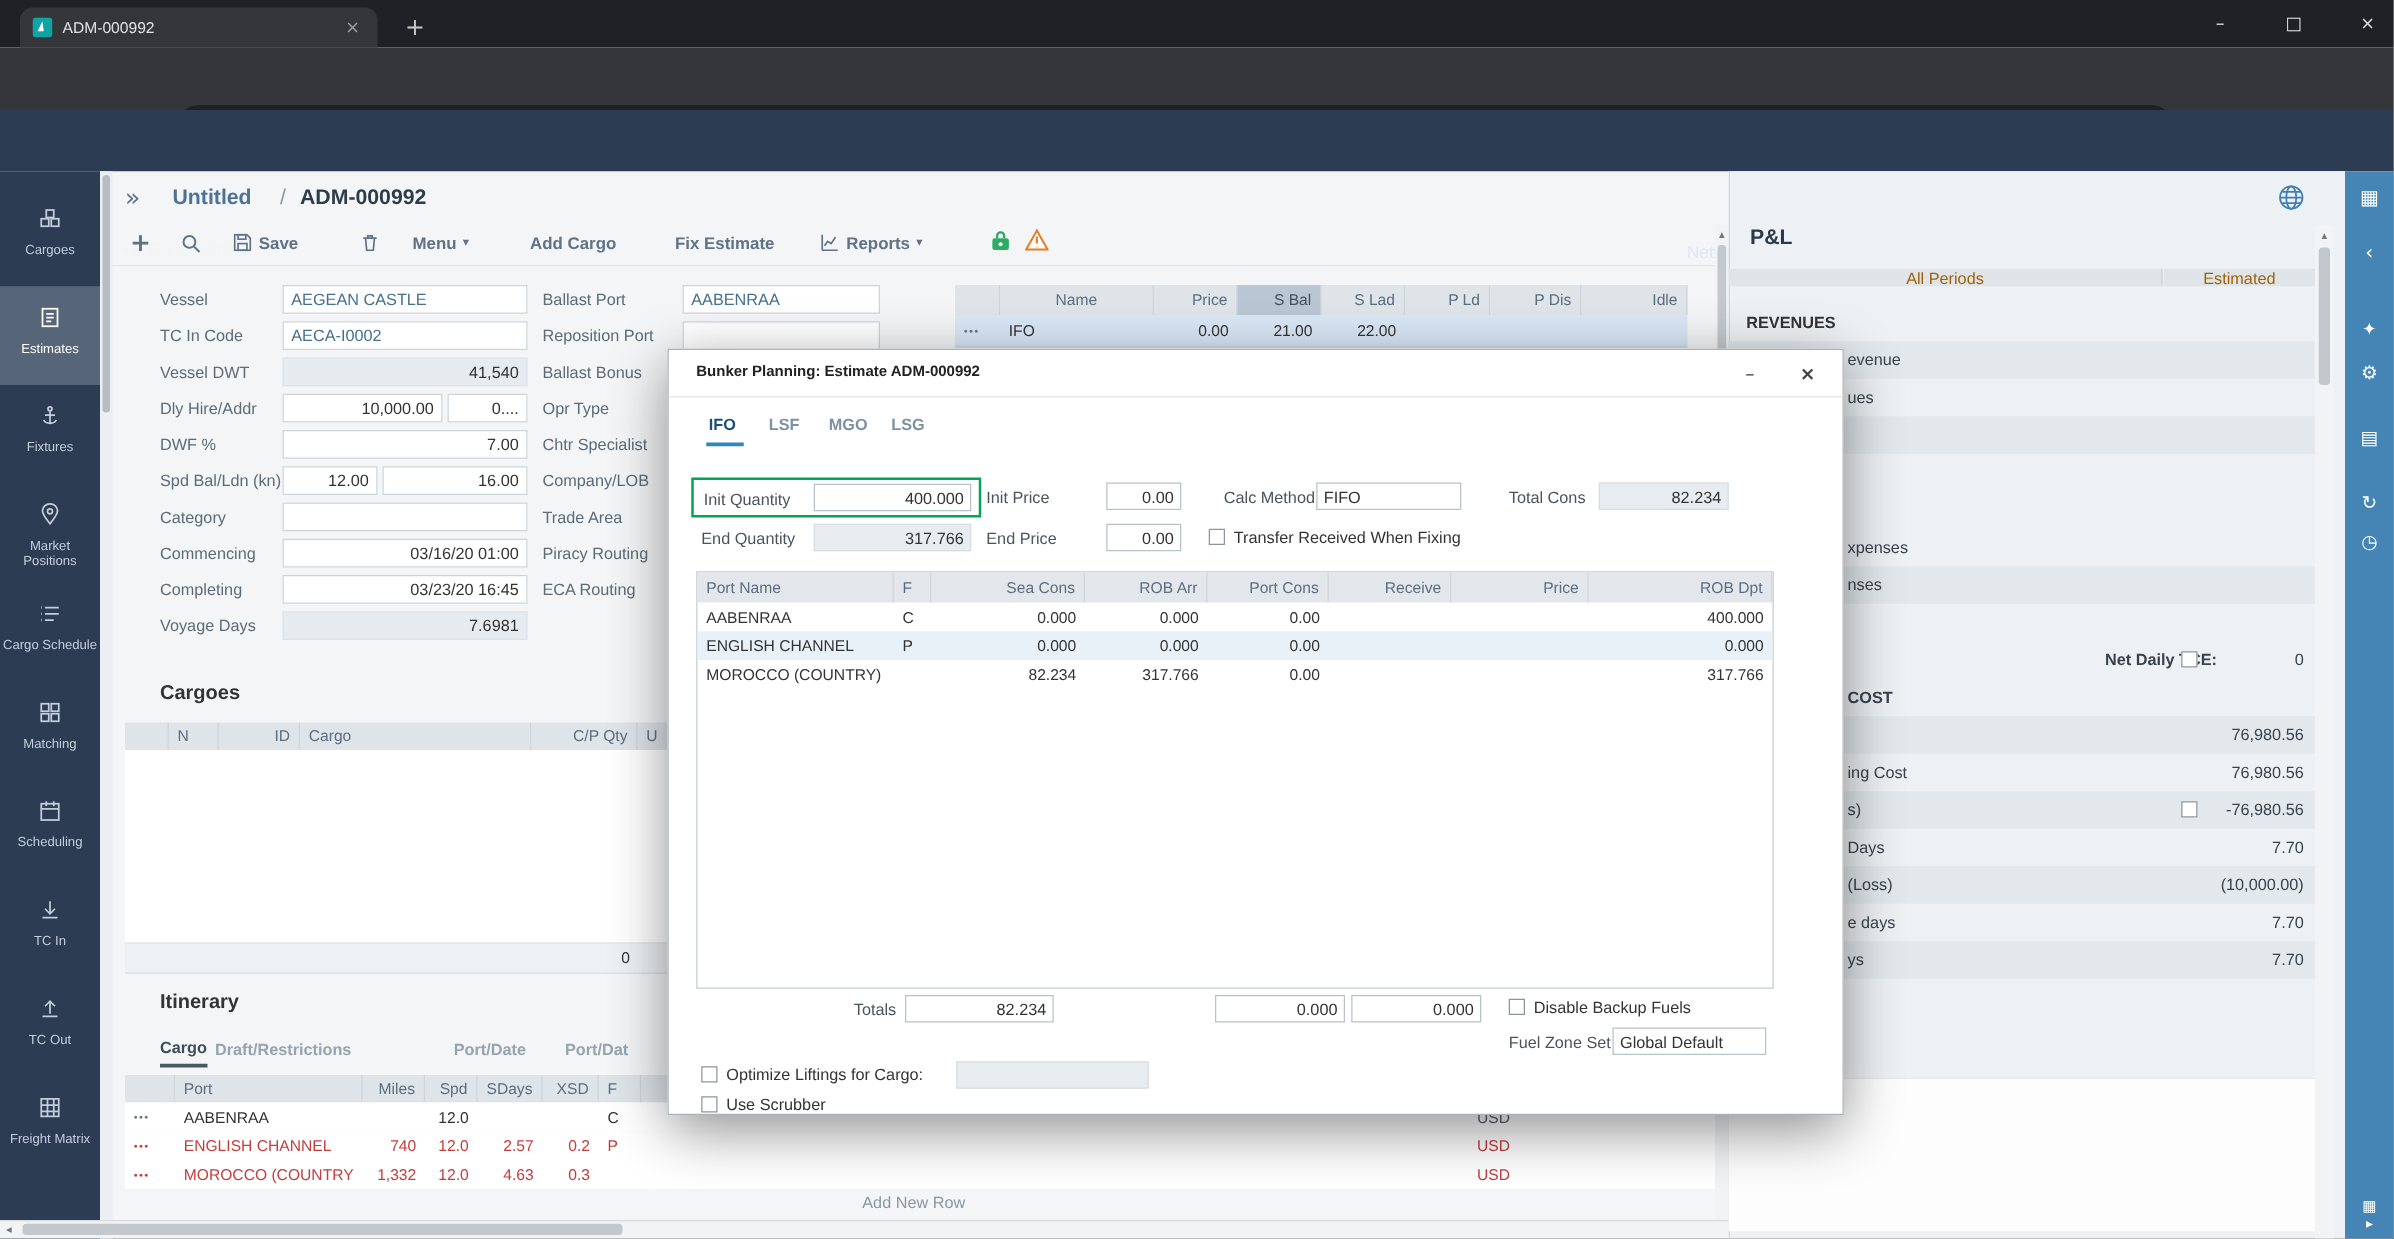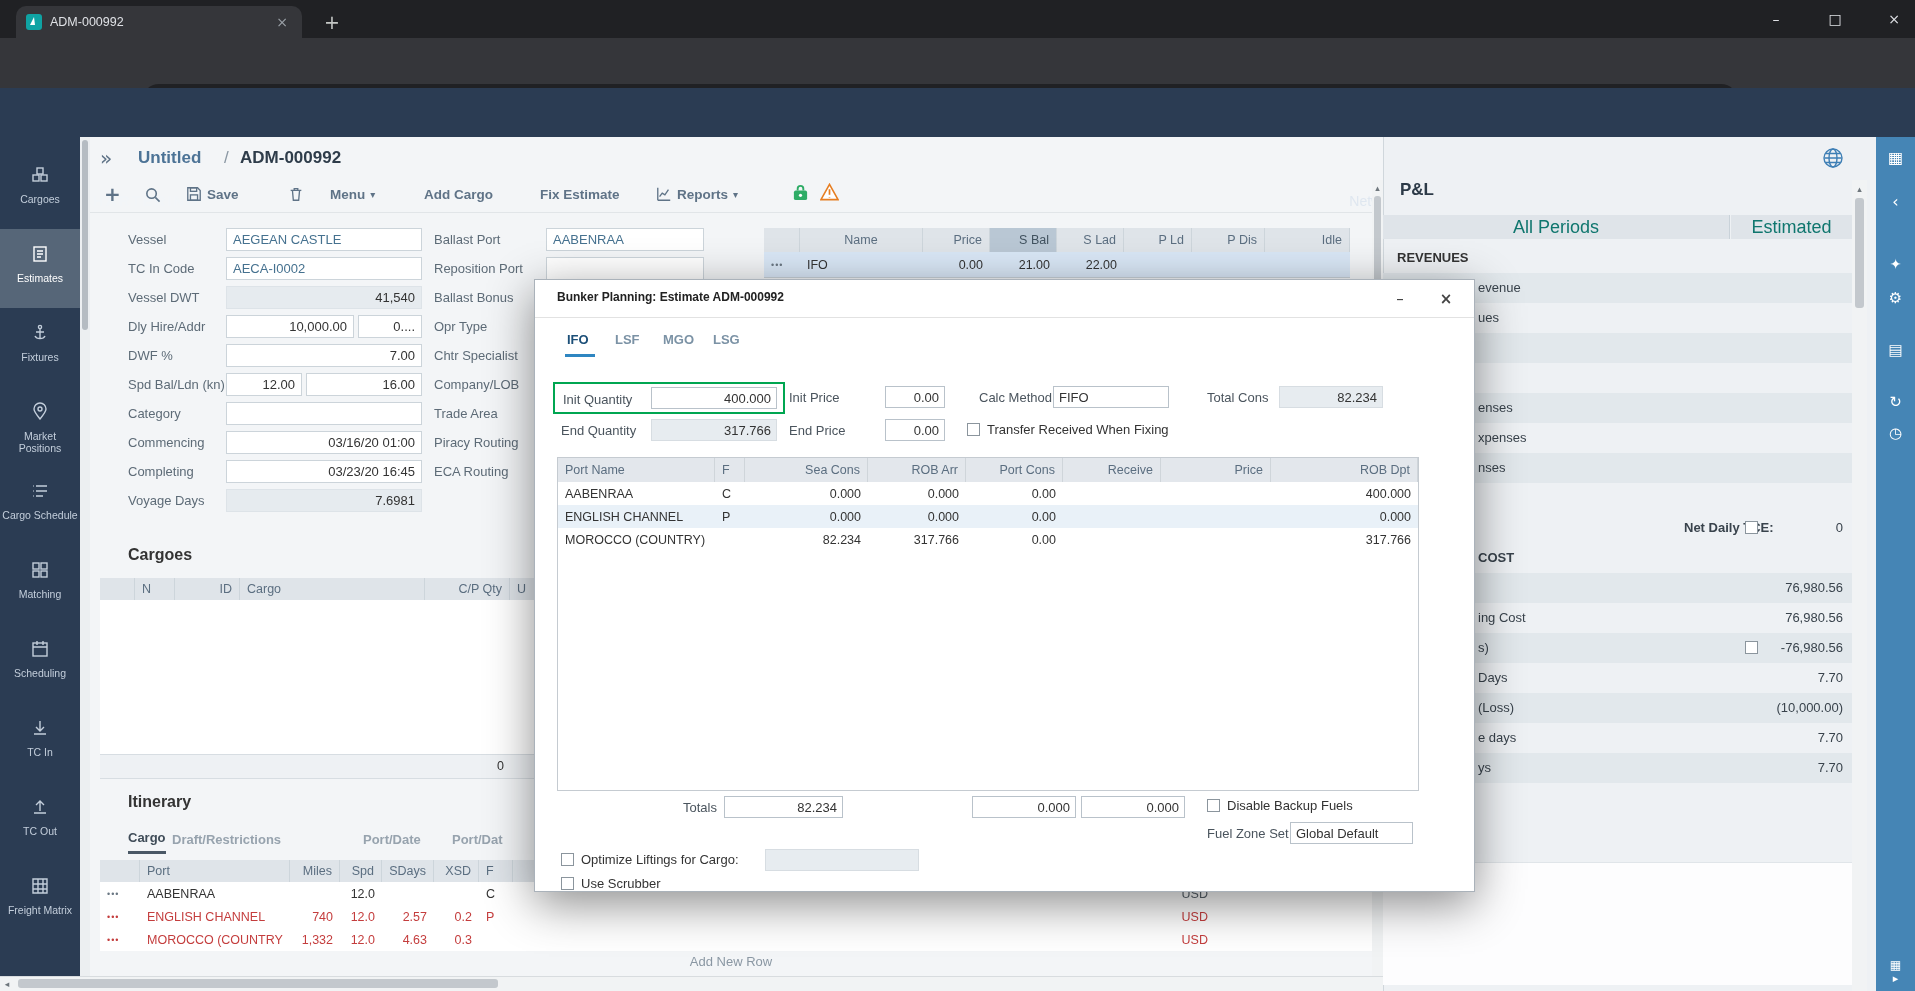--- a/index.html
+++ b/index.html
@@ -88,21 +88,21 @@
 
   
   .vscroll{background:#f1f3f4}
   .sarrow{color:#6f777d;font-size:9px;text-align:center;width:100%}
   .thumb{background:#c3c8cd;border-radius:3px}
   .hscroll{left:0;top:976px;width:1383px;height:15px;background:#f1f3f4;border-top:1px solid #d8dcdf}
 
   
   .pnl{left:1383px;top:137px;width:493px;height:854px;background:#eef1f4;border-left:1px solid #d0d7dc}
   .pnl-title{left:1400px;top:180px;font-size:17px;font-weight:bold;color:#2c3a47}
-  .phead{top:215px;height:24px;background:#dfe4e9;color:#0f766e;font-size:18px;
+  .phead{top:215px;height:14px;background:#dfe4e9;color:#a16207;font-size:13px;
          display:flex;align-items:center;justify-content:center}
   .prow{position:absolute;left:1383px;width:469px;height:30px;font-size:13px;color:#39434c}
   .prow.sh{background:#e2e8ec}
   .pl{position:absolute;left:95px;top:7px}
   .pl0{position:absolute;left:14px;top:7px;font-weight:bold;color:#333}
   .pv{position:absolute;right:9px;top:7px}
   .pbold{font-weight:bold}
   .cb{width:13px;height:13px;border:1px solid #8b959d;background:#fff;display:inline-block}
   .remarksbox{left:1383px;top:862px;width:469px;height:123px;background:#fdfdfe;border-top:1px solid #e0e5e9}
 
@@ -494,23 +494,20 @@
     <span class="pl0">REVENUES</span>
   </div>
   <div class="prow" style="top:303px">
     <span class="pl">ues</span>
   </div>
   <div class="prow sh" style="top:273px">
     <span class="pl">evenue</span>
   </div>
   <div class="prow sh" style="top:333px"></div>
   <div class="prow" style="top:363px"></div>
-  <div class="prow sh" style="top:393px">
-    <span class="pl">enses</span>
-  </div>
   <div class="prow sh" style="top:453px">
     <span class="pl">nses</span>
   </div>
   <div class="prow" style="top:423px">
     <span class="pl">xpenses</span>
   </div>
   <div class="prow" style="top:513px">
     <span class="pl pbold" style="left:301px">Net Daily TCE:</span>
     <span class="cb" style="position:absolute;left:362px;top:8px"></span>
     <span class="pv">0</span>

